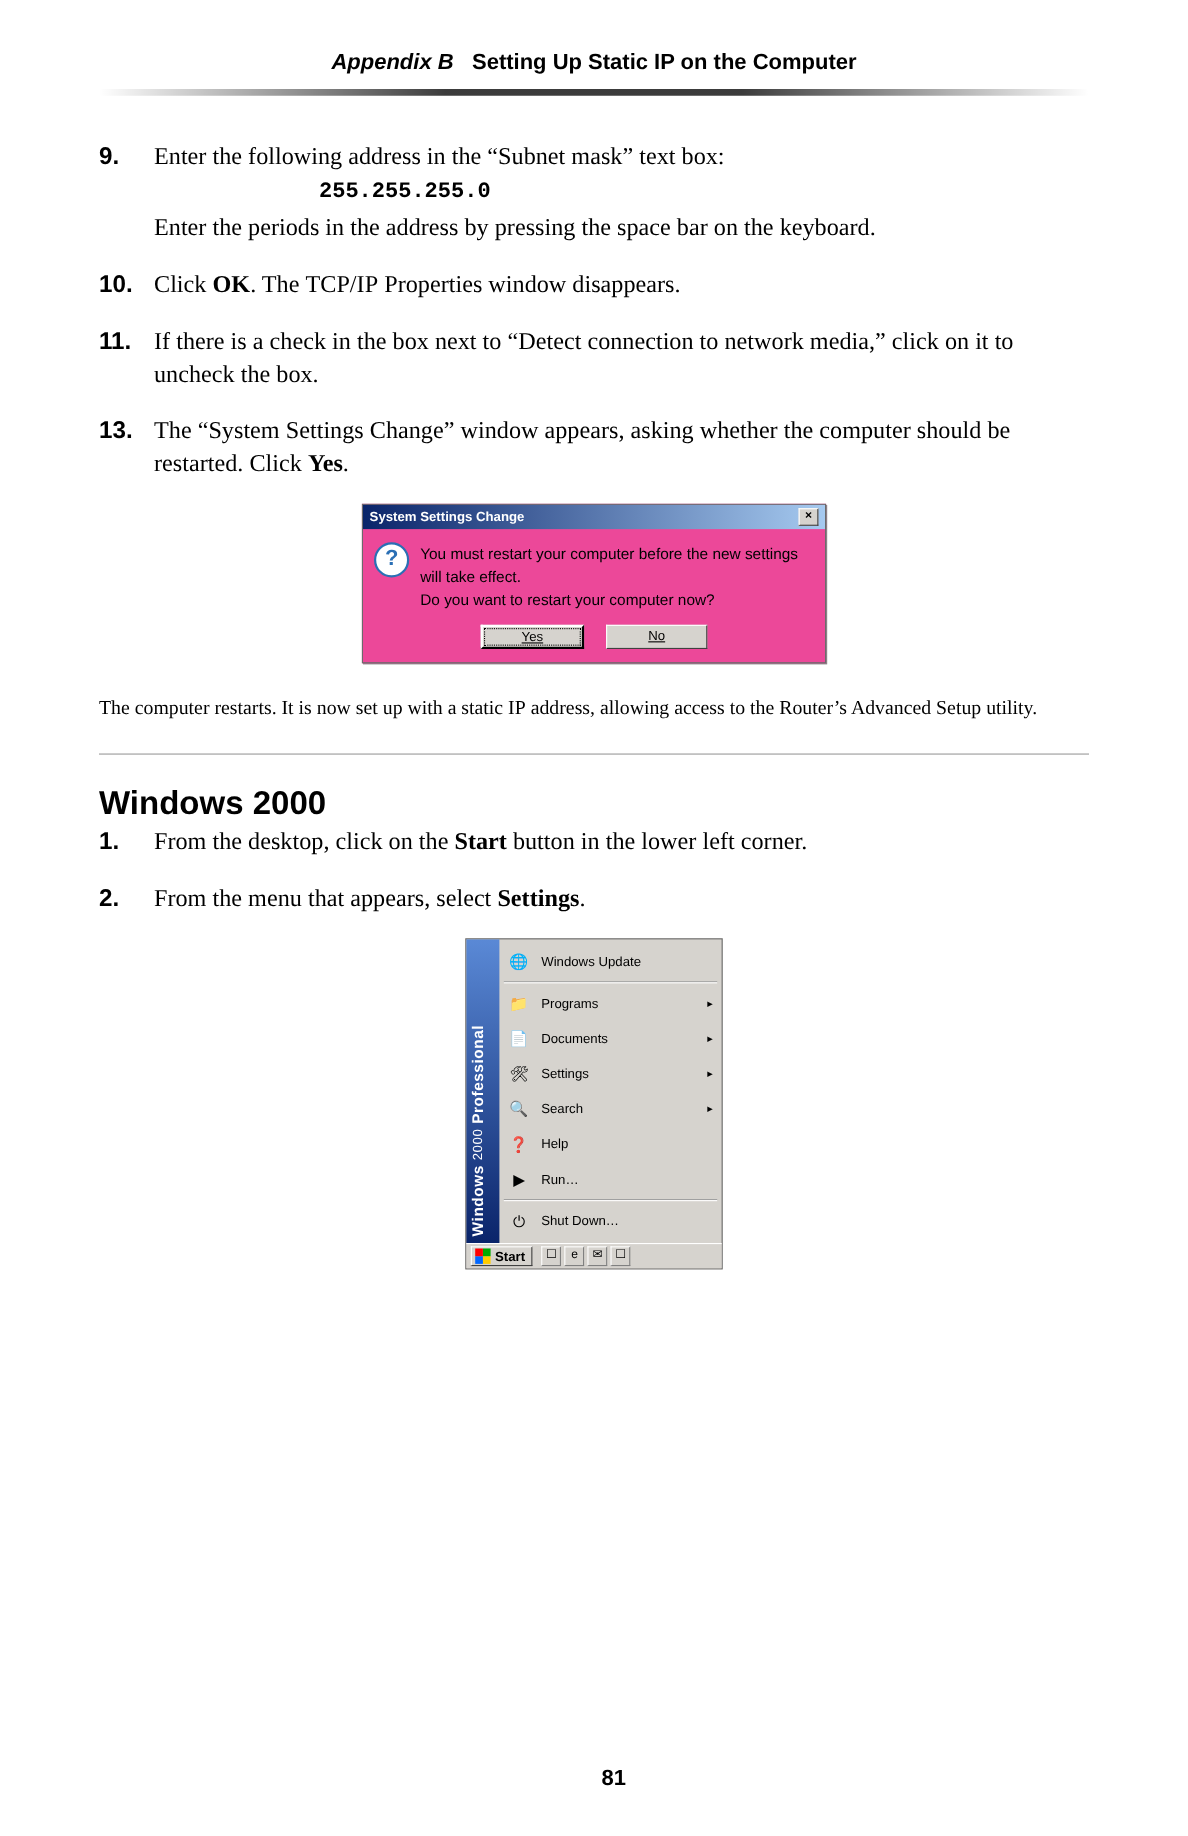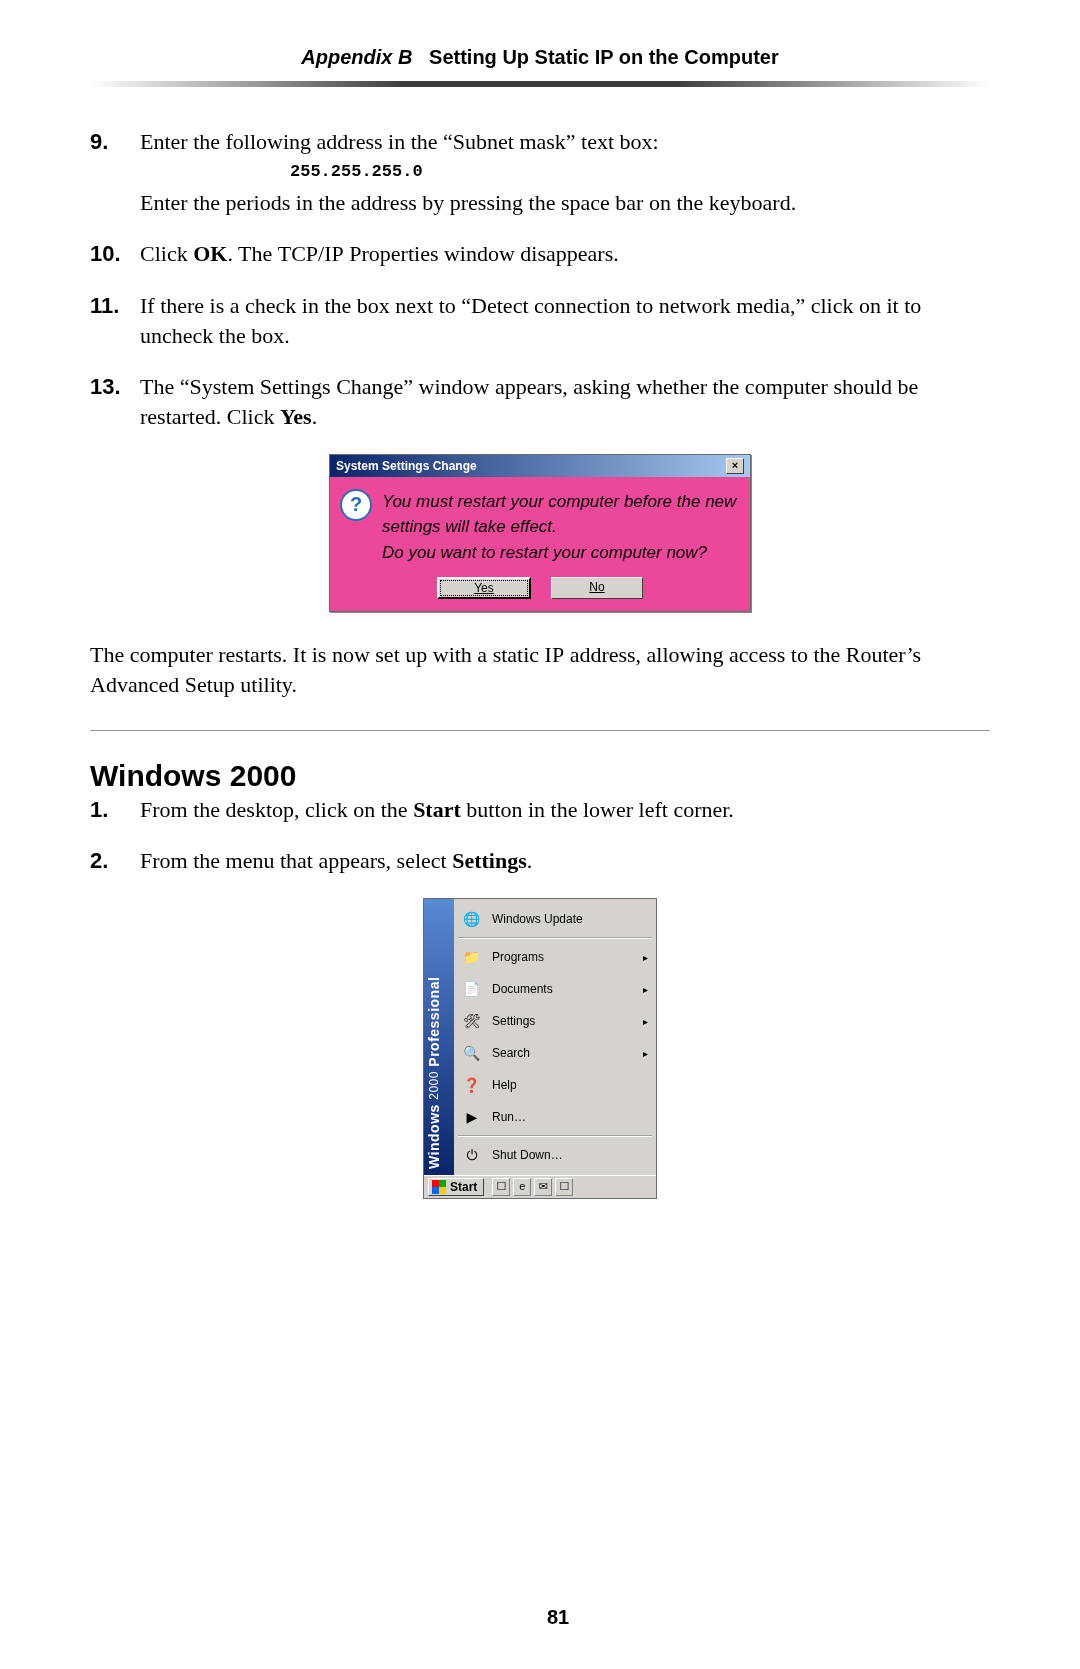--- a/index.html
+++ b/index.html
@@ -47,21 +47,21 @@
   ol.steps .num {
     font-family: Arial, Helvetica, sans-serif;
     font-weight: bold;
     width: 50px;
     flex: 0 0 50px;
   }
   ol.steps .body { flex: 1; }
   .mono {
     font-family: "Courier New", monospace;
     font-weight: bold;
-    font-size: 17px;
+    font-size: 20px;
     white-space: pre;
     display: block;
     text-align: left;
     margin: 4px 0 4px 150px;
   }
   .sc { font-variant: small-caps; }
   .b { font-weight: bold; }
 
   
   .dlg-wrap { display:flex; justify-content:center; margin: 18px 0 28px 0; }
@@ -88,36 +88,36 @@
     border: 1px solid #fff;
     border-right-color:#404040; border-bottom-color:#404040;
     color:#000; font-size:11px; line-height:12px; text-align:center;
   }
   .dlg-body { display:flex; padding: 12px 10px 6px 10px; gap:10px; }
   .dlg-qicon {
     width:28px; height:28px; border:2px solid #2a6fb5; border-radius:50%;
     color:#2a6fb5; font-weight:bold; font-size:20px; line-height:26px; text-align:center;
     background:#fff;
   }
-  .dlg-msg { flex:1; color:#000; font-size:17px; line-height:1.5;font-style:italic; }
+  .dlg-msg { flex:1; color:#000; font-size:14px; line-height:1.5; }
   .dlg-btns { display:flex; justify-content:center; gap:20px; padding: 6px 0 12px 0; }
   .dlg-btn {
     min-width: 74px;
     padding: 2px 8px;
     background:#d6d3ce;
     border:1px solid #404040;
     border-top-color:#fff; border-left-color:#fff;
     font-family: Tahoma, Arial, sans-serif;
     font-size:12px;
     text-align:center;
   }
   .dlg-btn.default { outline:1px dotted #000; outline-offset:-4px; border:2px solid #000; border-top-color:#fff; border-left-color:#fff; }
 
   .after-dlg {
-    font-size: 22px;
+    font-size: 18px;
     line-height:1.35;
     margin: 10px 0 30px 0;
   }
   hr.section {
     border:none; border-top:1px solid #999; margin: 10px 0 28px 0;
   }
   h2.win2000 {
     font-family: Arial, Helvetica, sans-serif;
     font-weight: bold;
     font-size: 30px;

